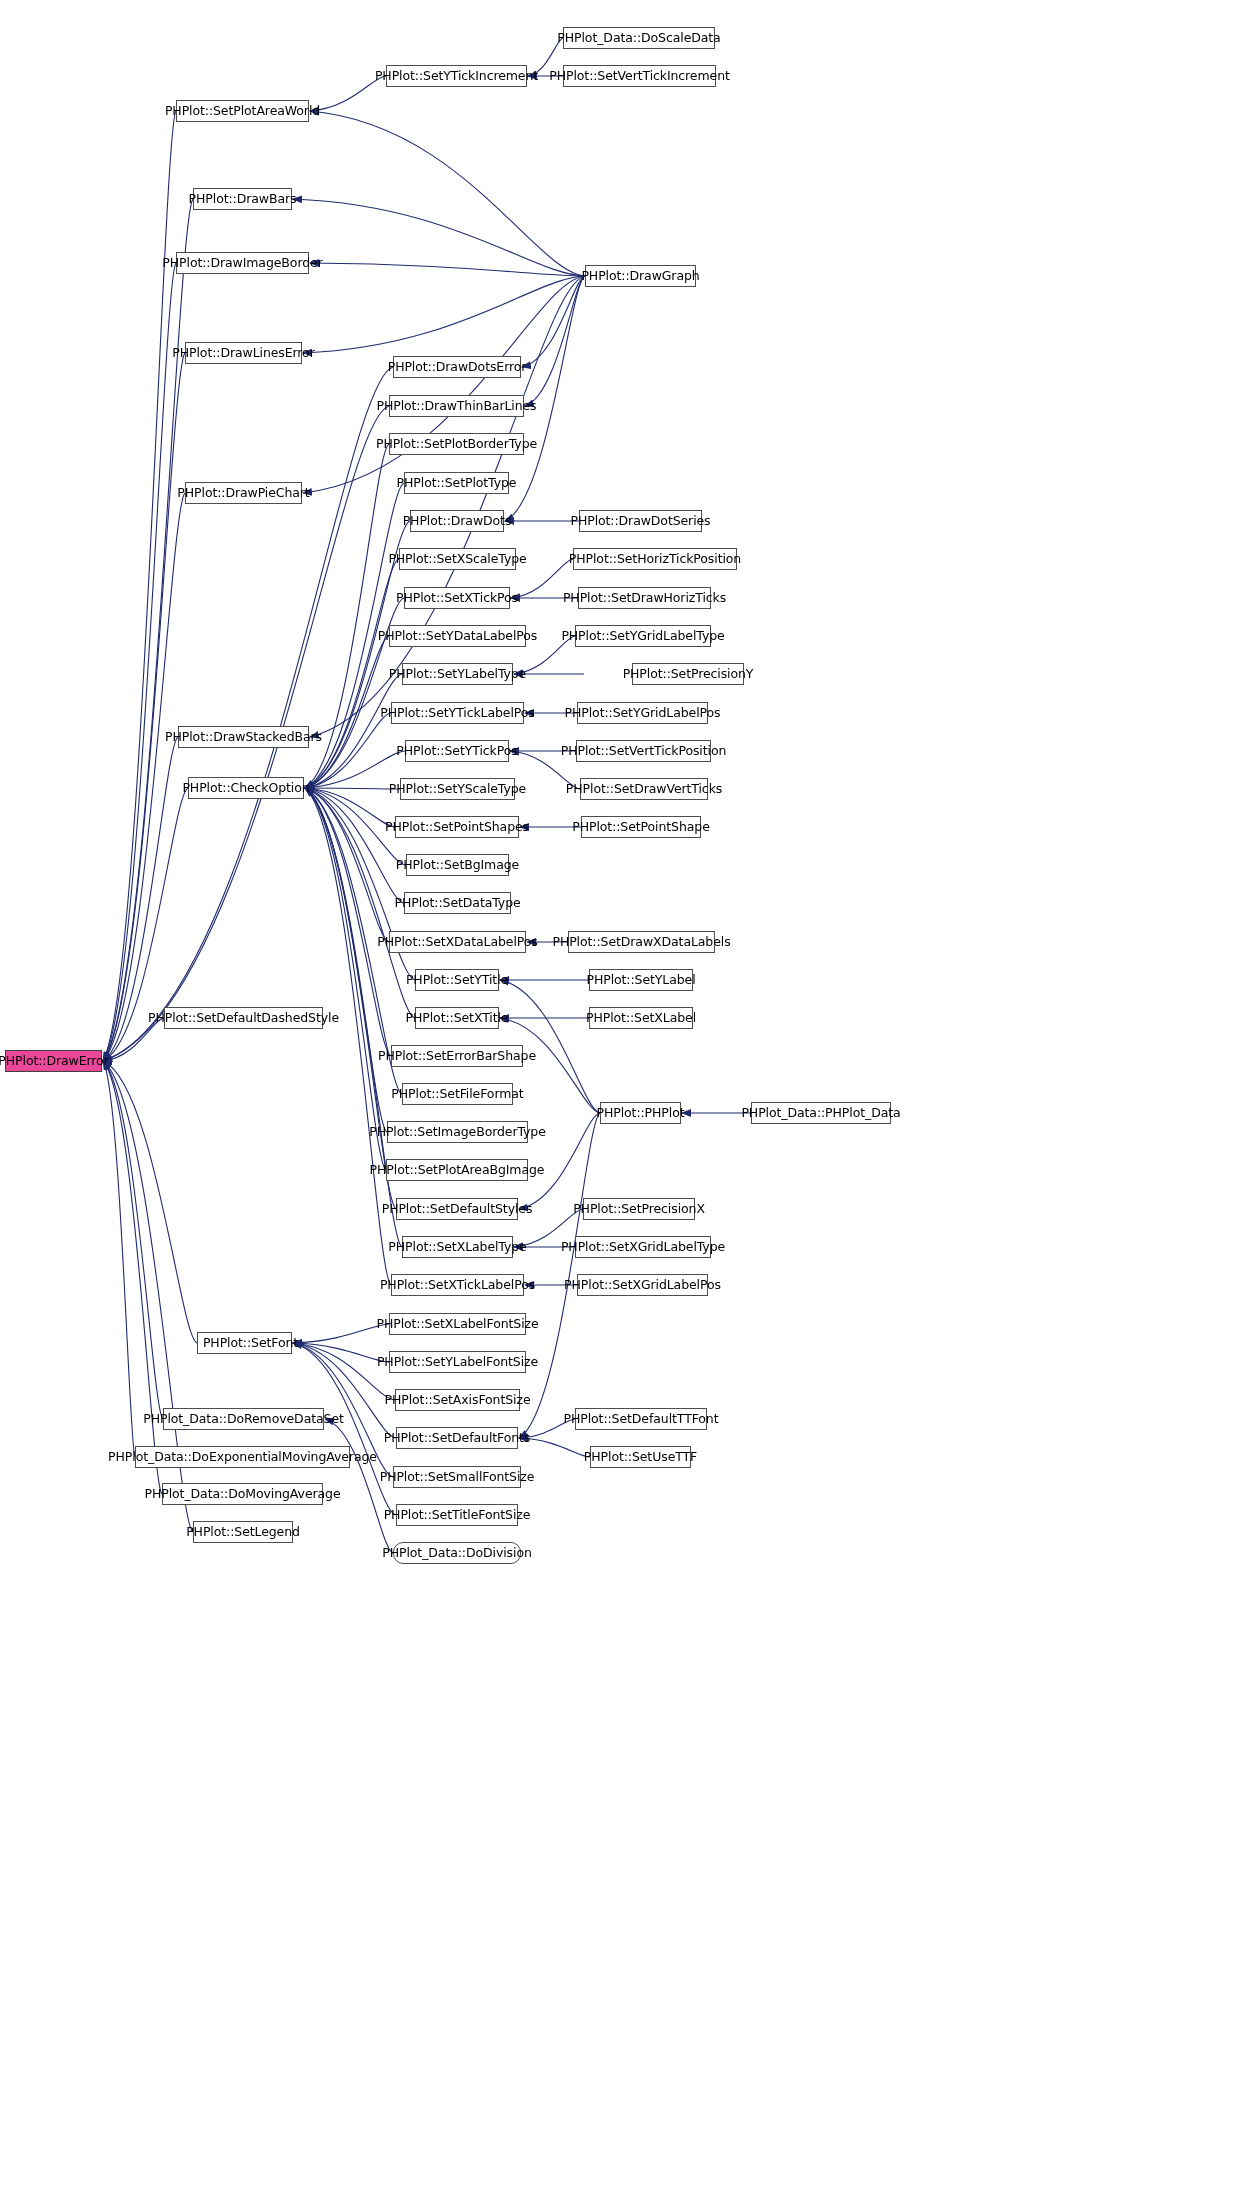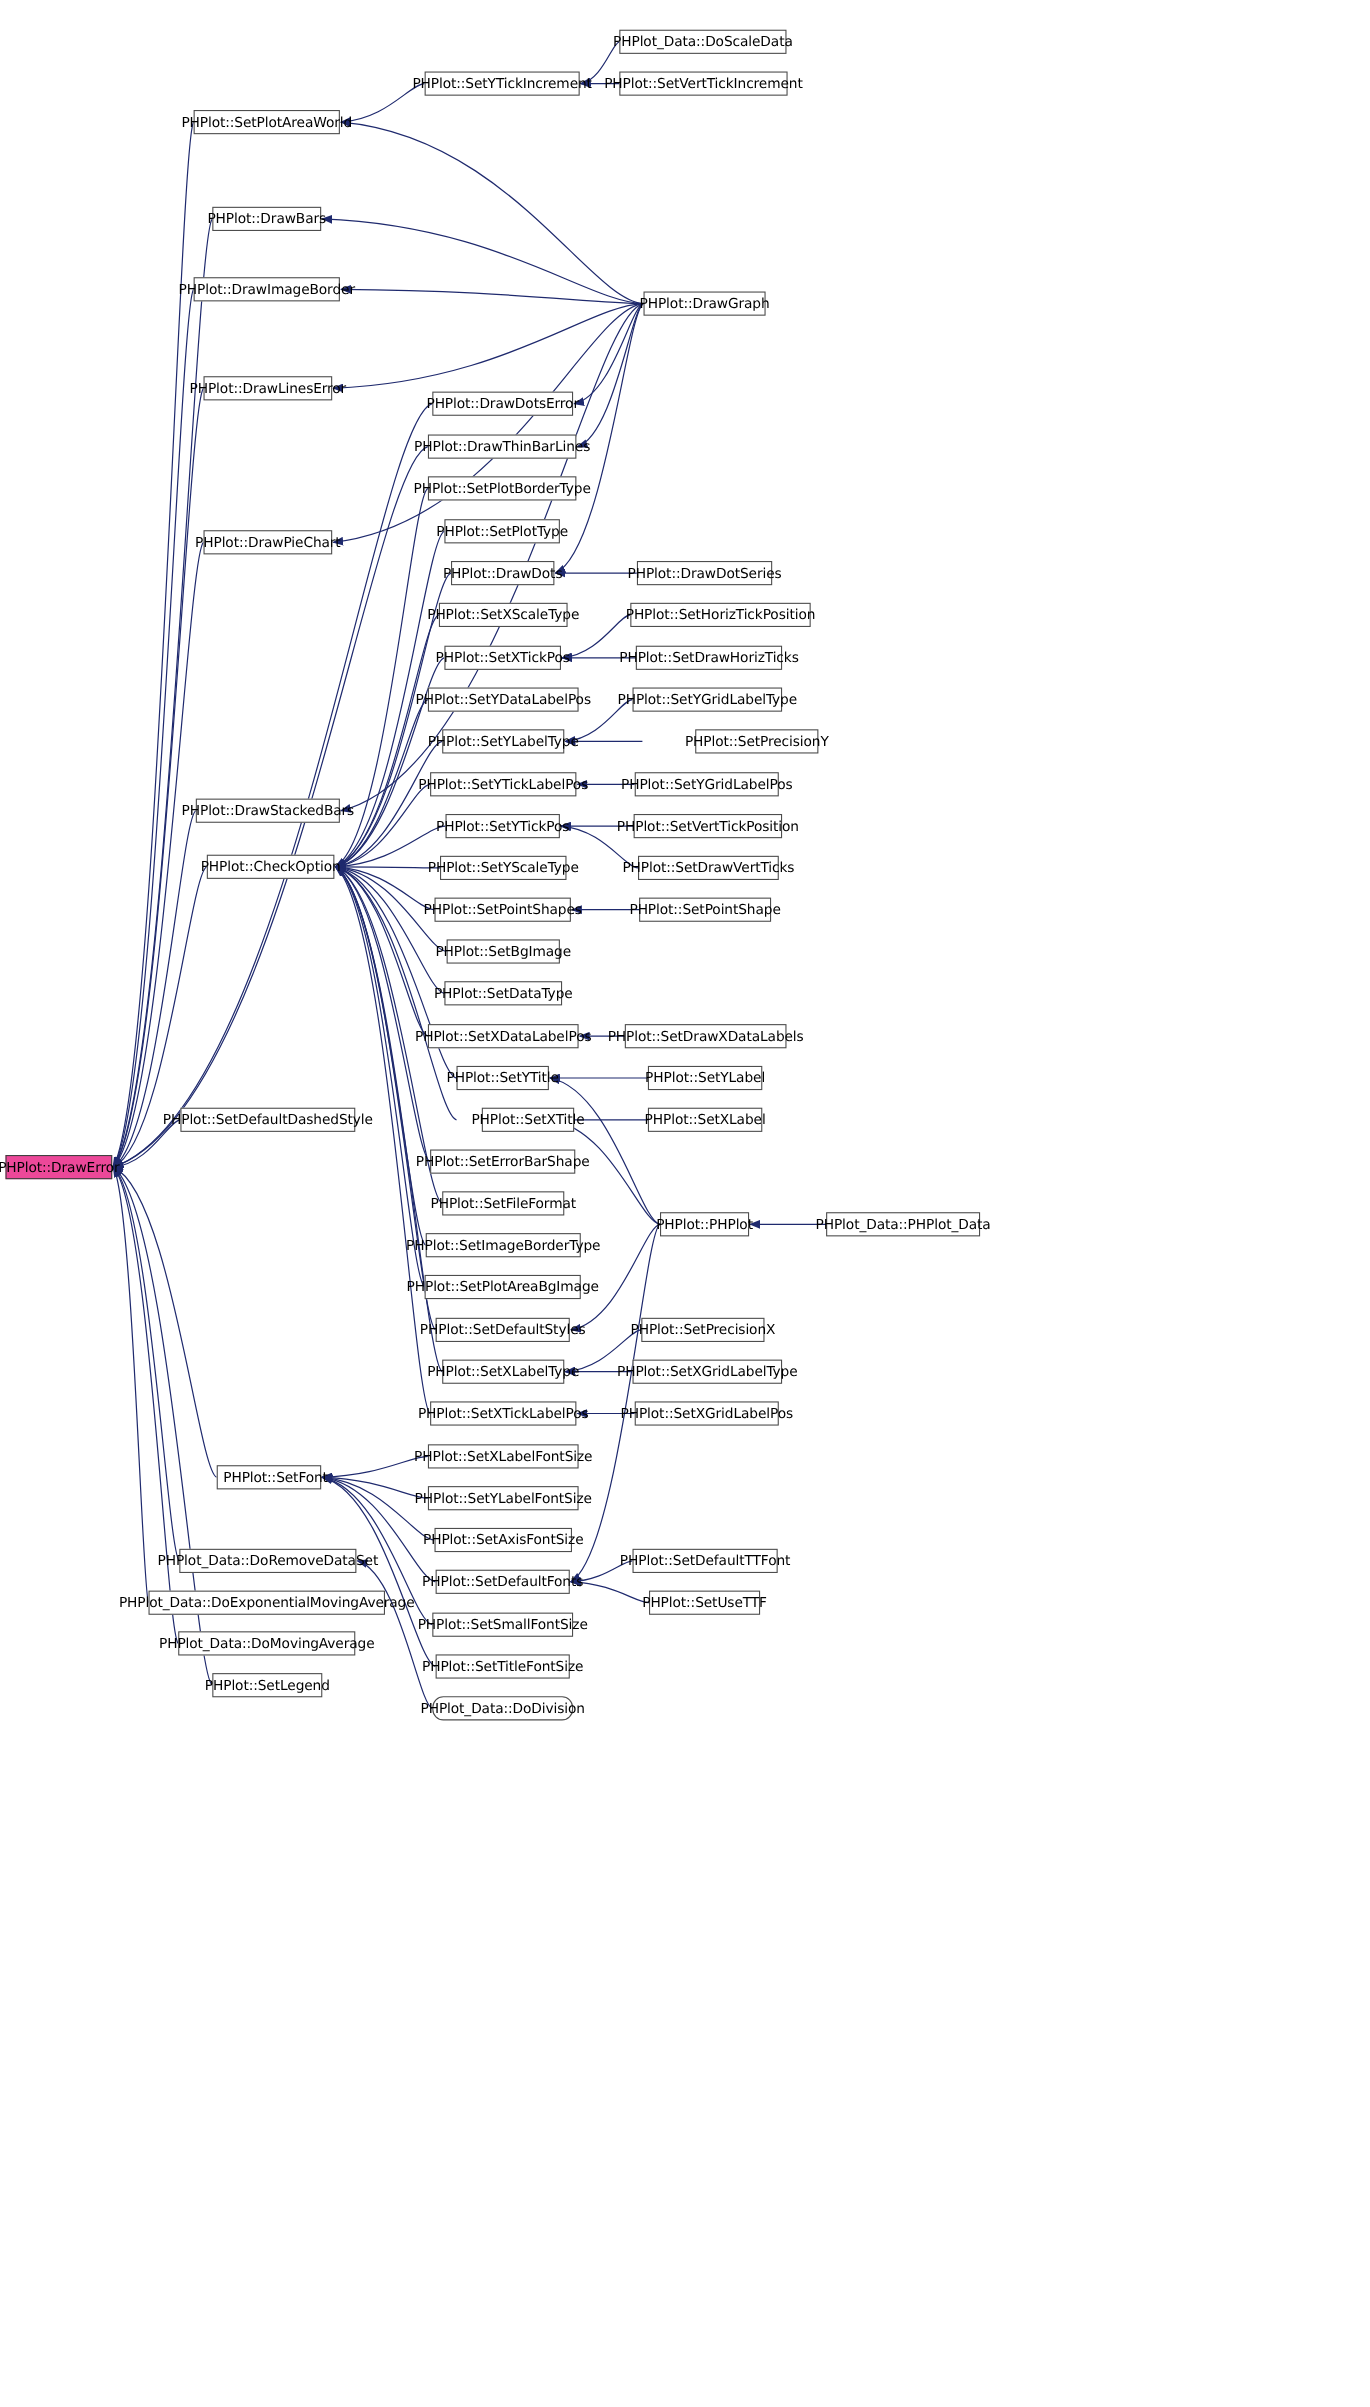--- a/index.html
+++ b/index.html
@@ -138,21 +138,21 @@
       <div class="node" style="left: 580px; top: 778px; width: 128px; height: 22px;">PHPlot::SetDrawVertTicks</div>
       <div class="node" style="left: 395px; top: 816px; width: 124px; height: 22px;">PHPlot::SetPointShapes</div>
       <div class="node" style="left: 581px; top: 816px; width: 120px; height: 22px;">PHPlot::SetPointShape</div>
       <div class="node" style="left: 406px; top: 854px; width: 103px; height: 22px;">PHPlot::SetBgImage</div>
       <div class="node" style="left: 404px; top: 892px; width: 107px; height: 22px;">PHPlot::SetDataType</div>
       <div class="node" style="left: 389px; top: 931px; width: 137px; height: 22px;">PHPlot::SetXDataLabelPos</div>
       <div class="node" style="left: 568px; top: 931px; width: 147px; height: 22px;">PHPlot::SetDrawXDataLabels</div>
       <div class="node" style="left: 415px; top: 969px; width: 84px; height: 22px;">PHPlot::SetYTitle</div>
       <div class="node" style="left: 589px; top: 969px; width: 104px; height: 22px;">PHPlot::SetYLabel</div>
       <div class="node" style="left: 164px; top: 1007px; width: 159px; height: 22px;">PHPlot::SetDefaultDashedStyle</div>
-      <div class="node" style="left: 415px; top: 1007px; width: 84px; height: 22px; margin-left: 23px;">PHPlot::SetXTitle</div>
+      <div class="node" style="left: 415px; top: 1007px; width: 84px; height: 22px;">PHPlot::SetXTitle</div>
       <div class="node" style="left: 589px; top: 1007px; width: 104px; height: 22px;">PHPlot::SetXLabel</div>
       <div class="node" style="left: 391px; top: 1045px; width: 132px; height: 22px;">PHPlot::SetErrorBarShape</div>
       <div class="node" style="left: 402px; top: 1083px; width: 111px; height: 22px;">PHPlot::SetFileFormat</div>
       <div class="node" style="left: 600px; top: 1102px; width: 81px; height: 22px;">PHPlot::PHPlot</div>
       <div class="node" style="left: 751px; top: 1102px; width: 140px; height: 22px;">PHPlot_Data::PHPlot_Data</div>
       <div class="node" style="left: 387px; top: 1121px; width: 141px; height: 22px;">PHPlot::SetImageBorderType</div>
       <div class="node" style="left: 386px; top: 1159px; width: 142px; height: 22px;">PHPlot::SetPlotAreaBgImage</div>
       <div class="node" style="left: 396px; top: 1198px; width: 122px; height: 22px;">PHPlot::SetDefaultStyles</div>
       <div class="node" style="left: 583px; top: 1198px; width: 112px; height: 22px;">PHPlot::SetPrecisionX</div>
       <div class="node" style="left: 402px; top: 1236px; width: 111px; height: 22px;">PHPlot::SetXLabelType</div>

